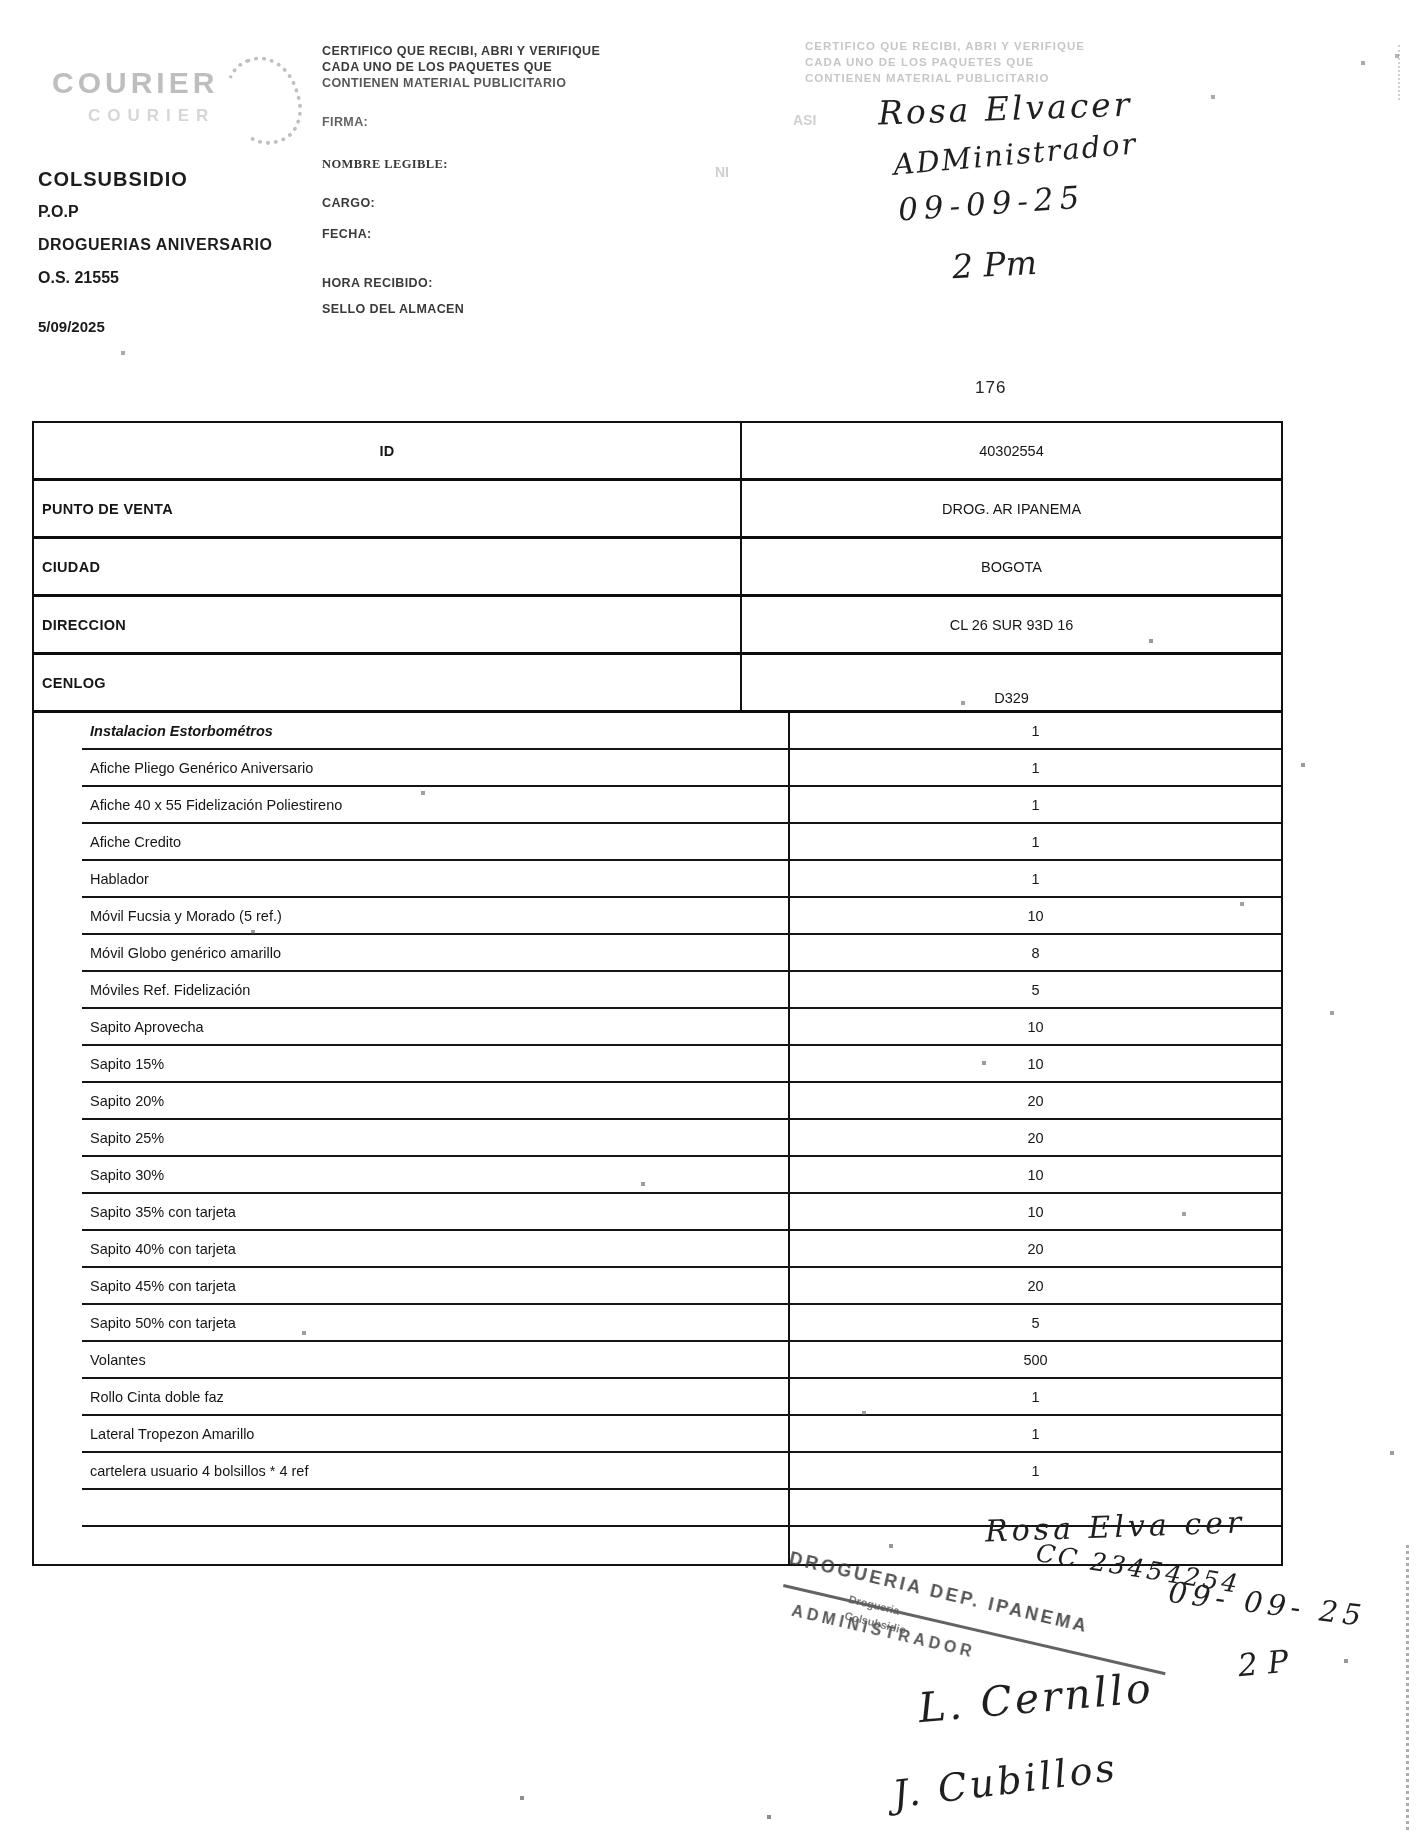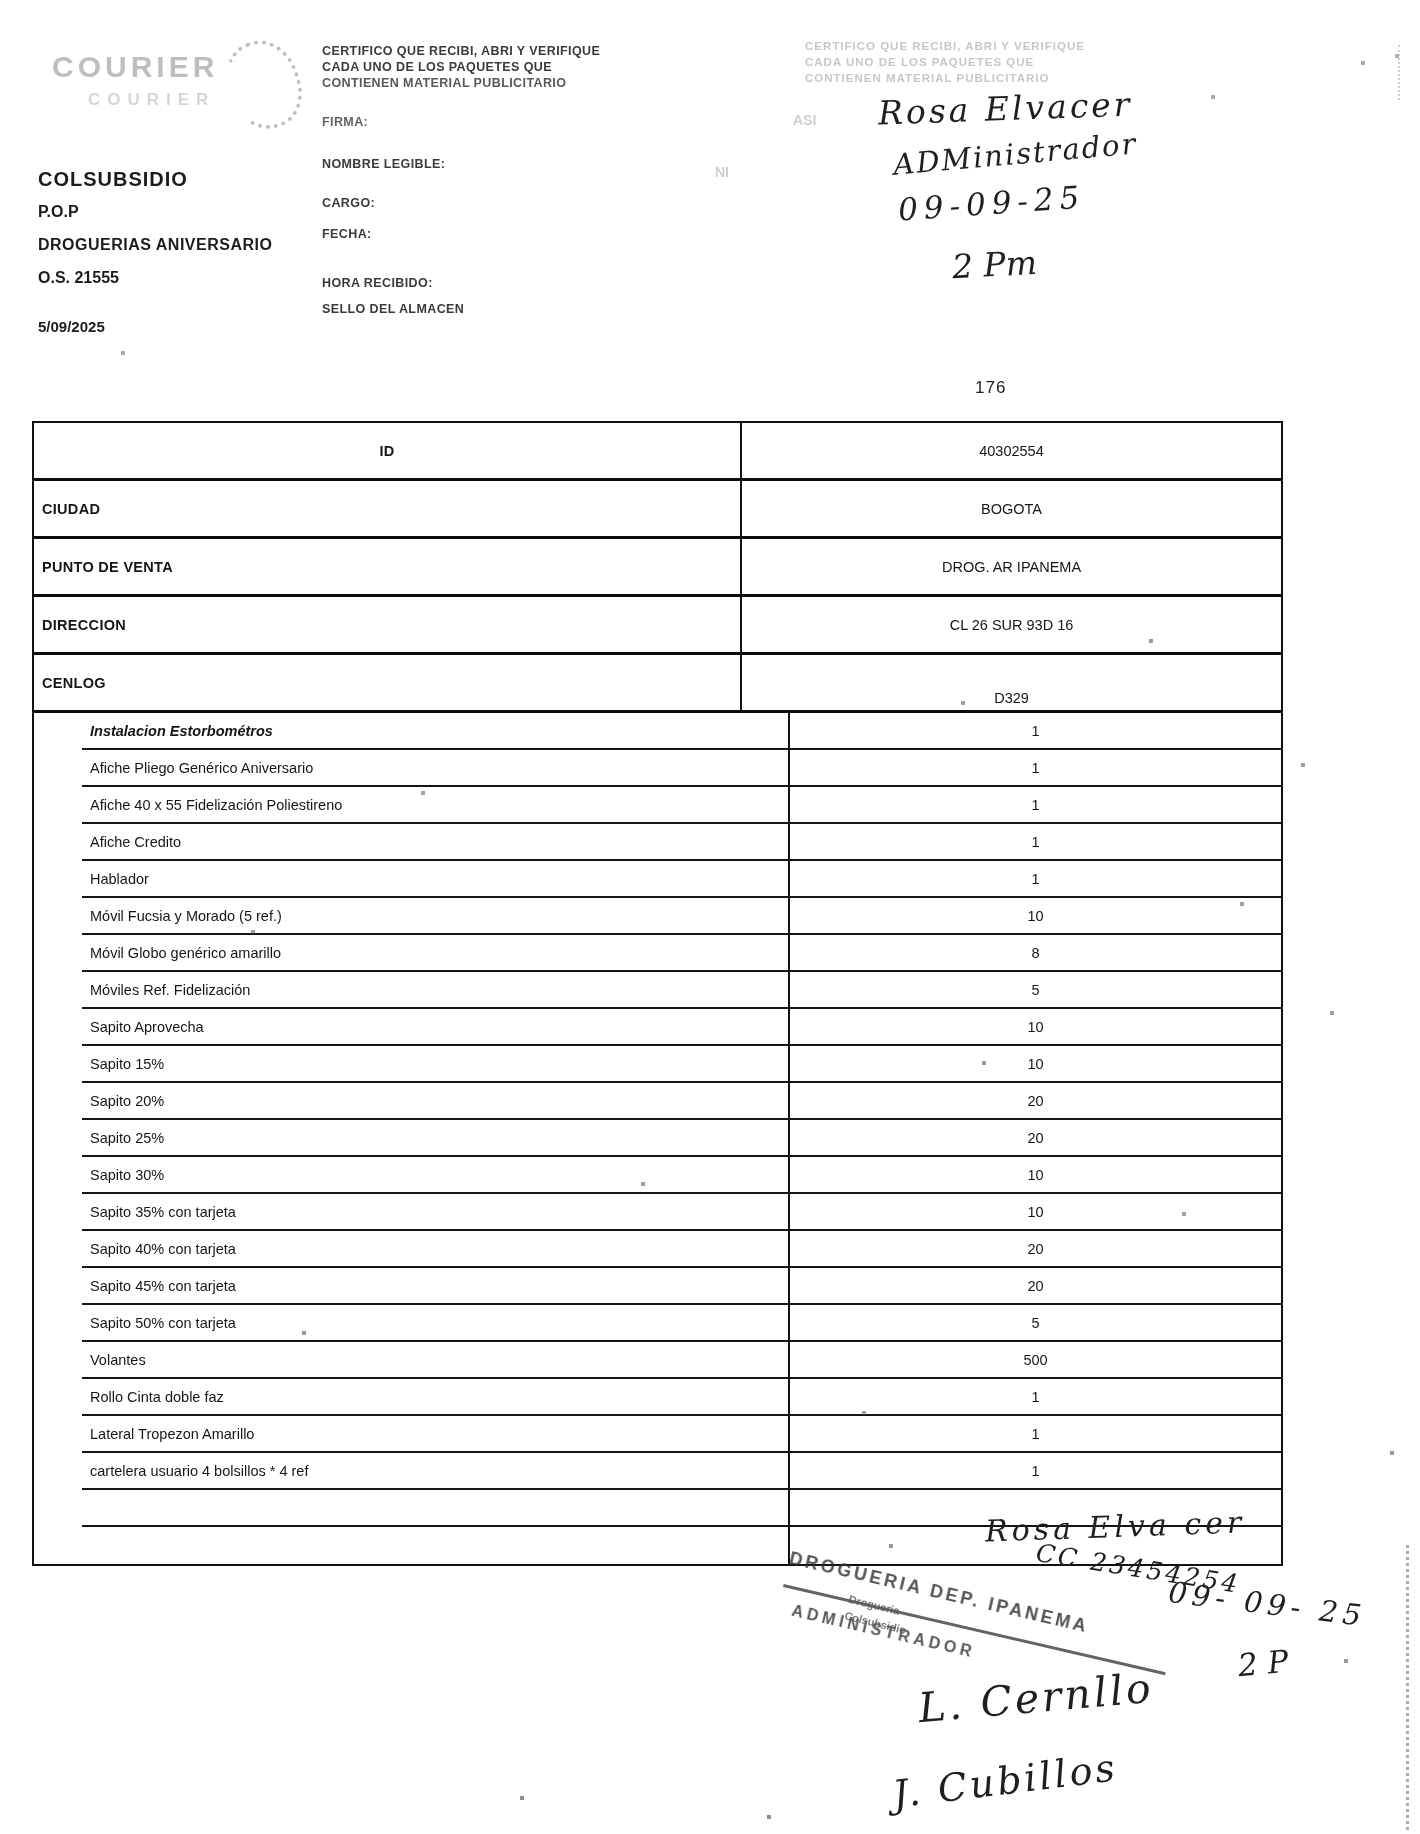--- a/index.html
+++ b/index.html
@@ -2,21 +2,21 @@
 <html><head>
 <meta charset="utf-8">
 <style>
   html,body{margin:0;padding:0;background:#e8e8e8;}
   .page{
     position:relative;width:1420px;height:1834px;background:#ffffff;
     font-family:"Liberation Sans",sans-serif;color:#1a1a1a;overflow:hidden;
     margin:0 auto;
   }
   
-  .logo{position:absolute;left:30px;top:32px;width:250px;height:100px;text-decoration:underline;}
+  .logo{position:absolute;left:30px;top:48px;width:250px;height:100px;text-decoration:underline;}
   .logo .l1{
     position:absolute;left:22px;top:18px;font-size:30px;font-weight:700;
     letter-spacing:4px;color:#8a8a8a;opacity:.55;filter:blur(.4px);
   }
   .logo .l2{
     position:absolute;left:58px;top:58px;font-size:17px;font-weight:700;
     letter-spacing:7px;color:#9a9a9a;opacity:.4;filter:blur(.5px);
   }
   .logo .swirl{
     position:absolute;left:196px;top:8px;width:66px;height:82px;
@@ -28,21 +28,21 @@
   .titleblock div{position:absolute;white-space:nowrap;font-weight:700;color:#1c1c1c;}
   .t-company{top:168px;left:0;font-size:20px;letter-spacing:1px;}
   .t-pop{top:203px;left:0;font-size:16px;}
   .t-drog{top:236px;left:0;font-size:16px;letter-spacing:.5px;}
   .t-os{top:269px;left:0;font-size:16px;}
   .t-date{top:318px;left:0;font-size:15px;}
   
   .certblock{position:absolute;left:322px;top:0;width:330px;}
   .certblock div{position:absolute;white-space:nowrap;font-size:12.5px;font-weight:700;color:#3a3a3a;letter-spacing:.4px;}
   .c-l1{top:44px;} .c-l2{top:60px;} .c-l3{top:76px;opacity:.85;}
-  .c-f0{top:115px;opacity:.8;} .c-f1{top:157px;} .c-f2{top:196px;}
+  .c-f0{top:115px;opacity:.8;} .c-f1{top:157px;font-family:Liberation Serif, serif;} .c-f2{top:196px;}
   .c-f3{top:227px;} .c-f4{top:276px;} .c-f5{top:302px;}
   
   .fadedblock{position:absolute;left:805px;top:0;}
   .fadedblock .fl{position:absolute;white-space:nowrap;font-size:11.5px;font-weight:700;
     color:#8f8f8f;letter-spacing:1px;opacity:.5;filter:blur(.4px);}
   .f-l1{top:40px;} .f-l2{top:56px;} .f-l3{top:72px;}
   .frag{position:absolute;font-size:14px;font-weight:700;color:#a8a8a8;opacity:.55;}
   .frag1{left:-12px;top:112px;} .frag2{left:-90px;top:164px;}
   
   .hw{
@@ -164,26 +164,26 @@
   <div class="pagenum">176</div>
 
   <div class="matable">
     <div>
 
     <div class="row info v-id">
           <div class="cell-label">ID</div>
           <div class="cell-value">40302554</div>
         </div>
         <div class="row info">
+          <div class="cell-label">PUNTO DE VENTA</div>
+          <div class="cell-value">DROG. AR IPANEMA</div>
+        </div>
+        <div class="row info">
           <div class="cell-label">CIUDAD</div>
           <div class="cell-value">BOGOTA</div>
-        </div>
-        <div class="row info">
-          <div class="cell-label">PUNTO DE VENTA</div>
-          <div class="cell-value">DROG. AR IPANEMA</div>
         </div>
         <div class="row info">
           <div class="cell-label">DIRECCION</div>
           <div class="cell-value">CL 26 SUR 93D 16</div>
         </div>
         <div class="row info v-cenlog">
           <div class="cell-label">CENLOG</div>
           <div class="cell-value">D329</div>
         </div>
       </div>

